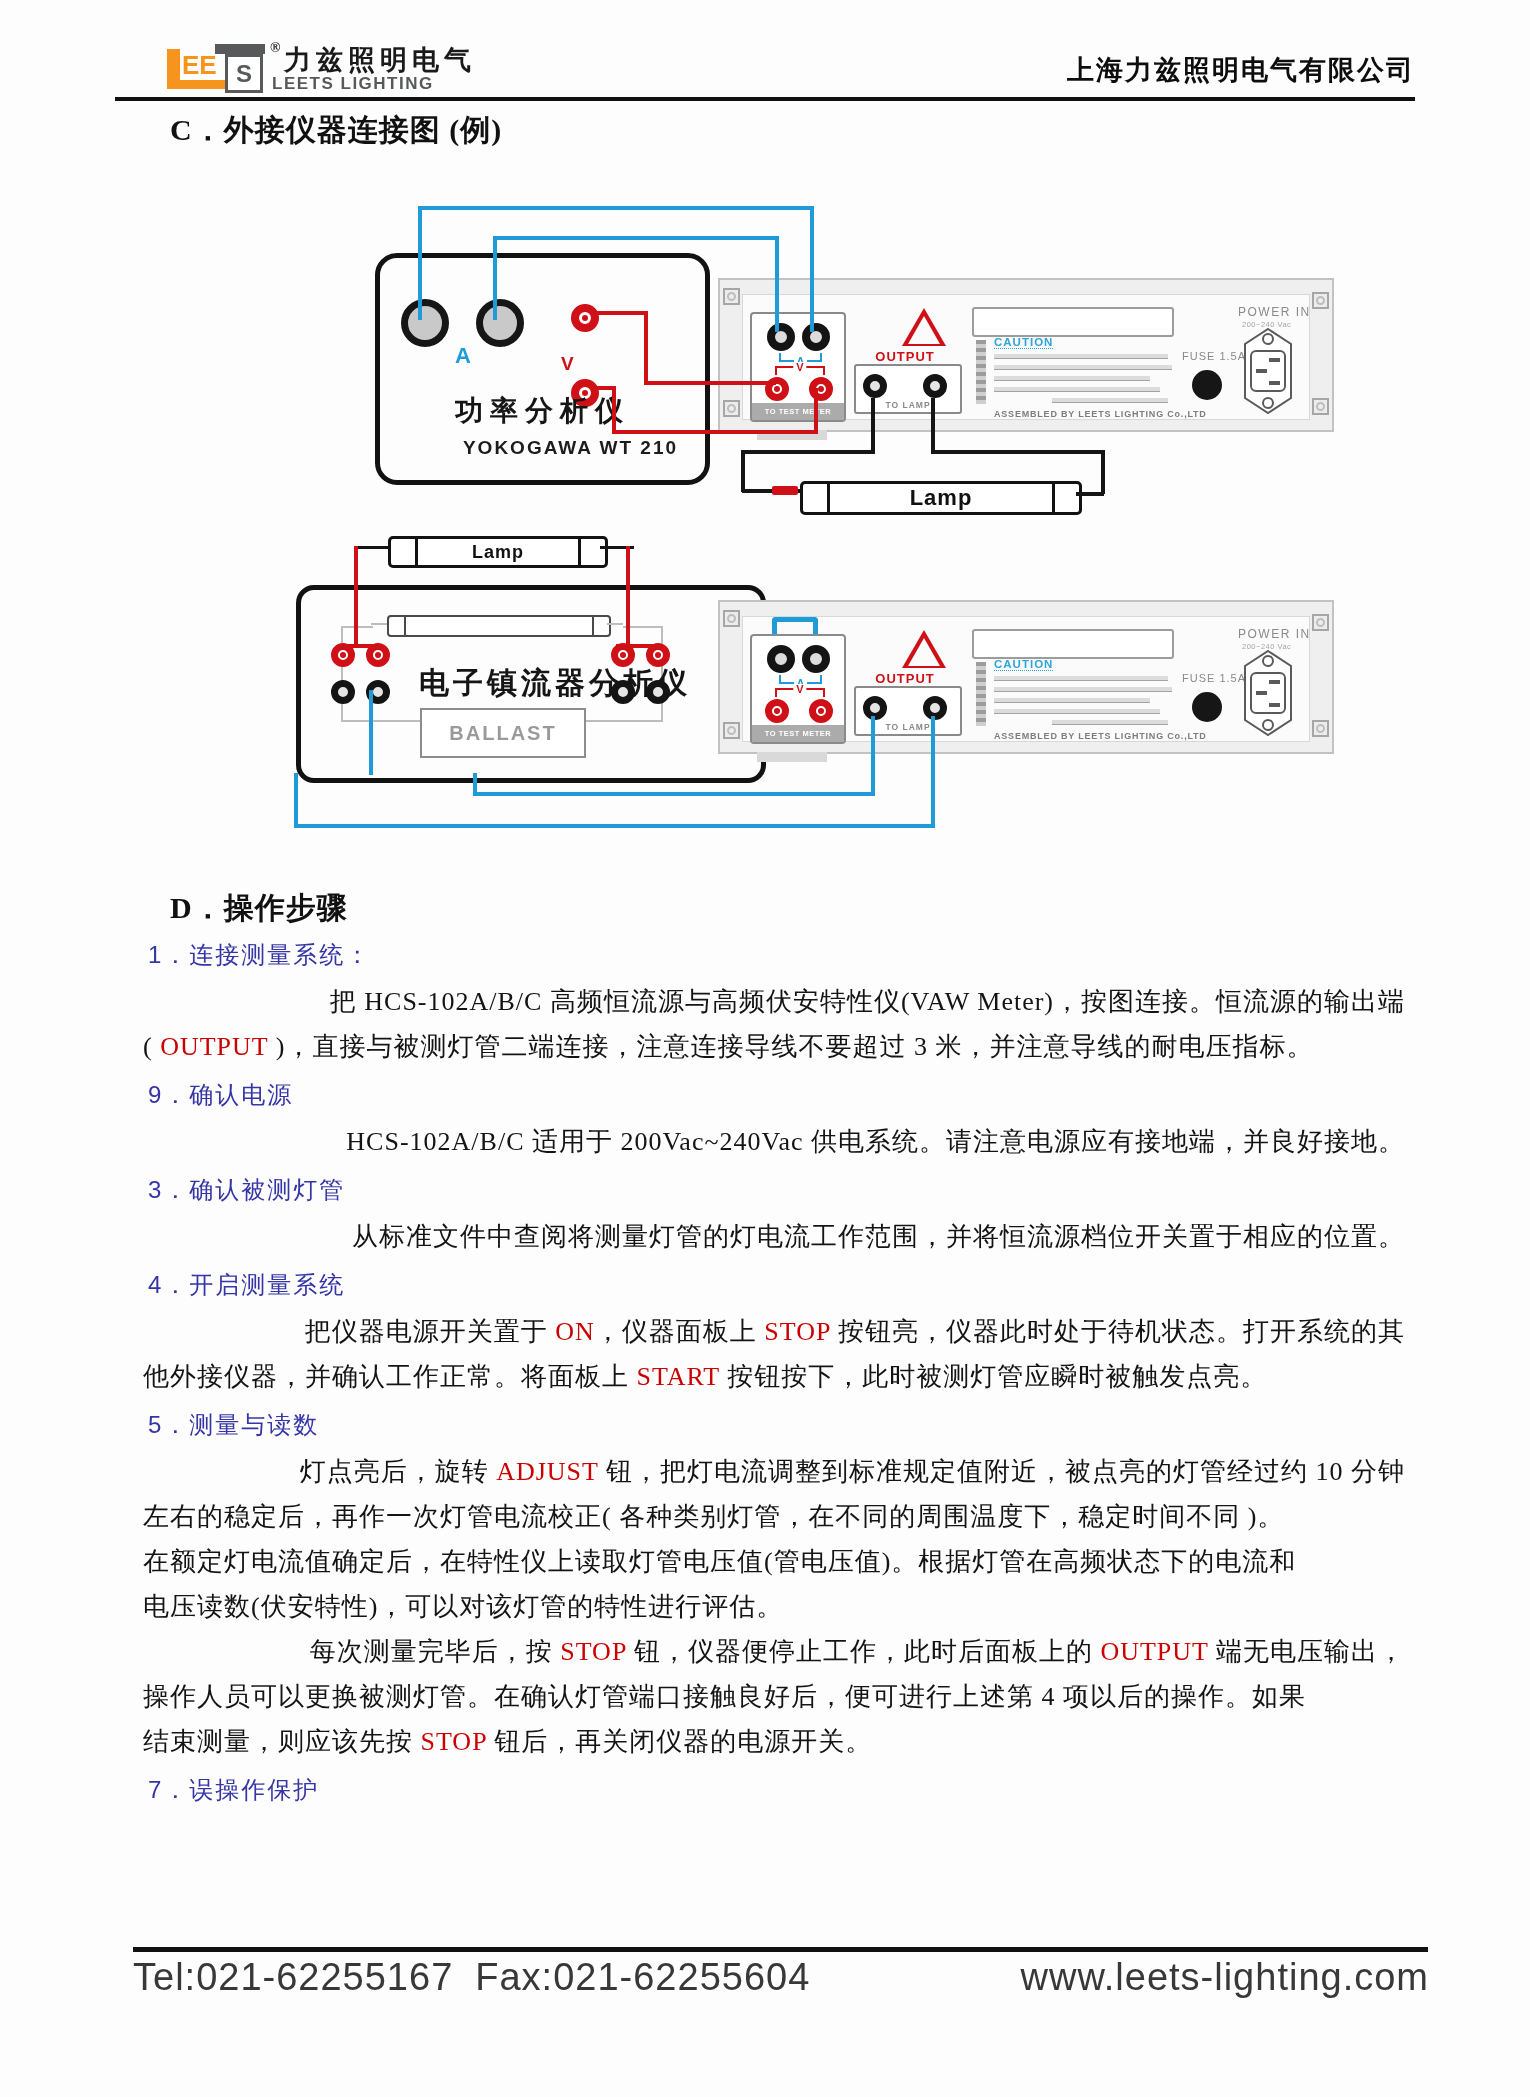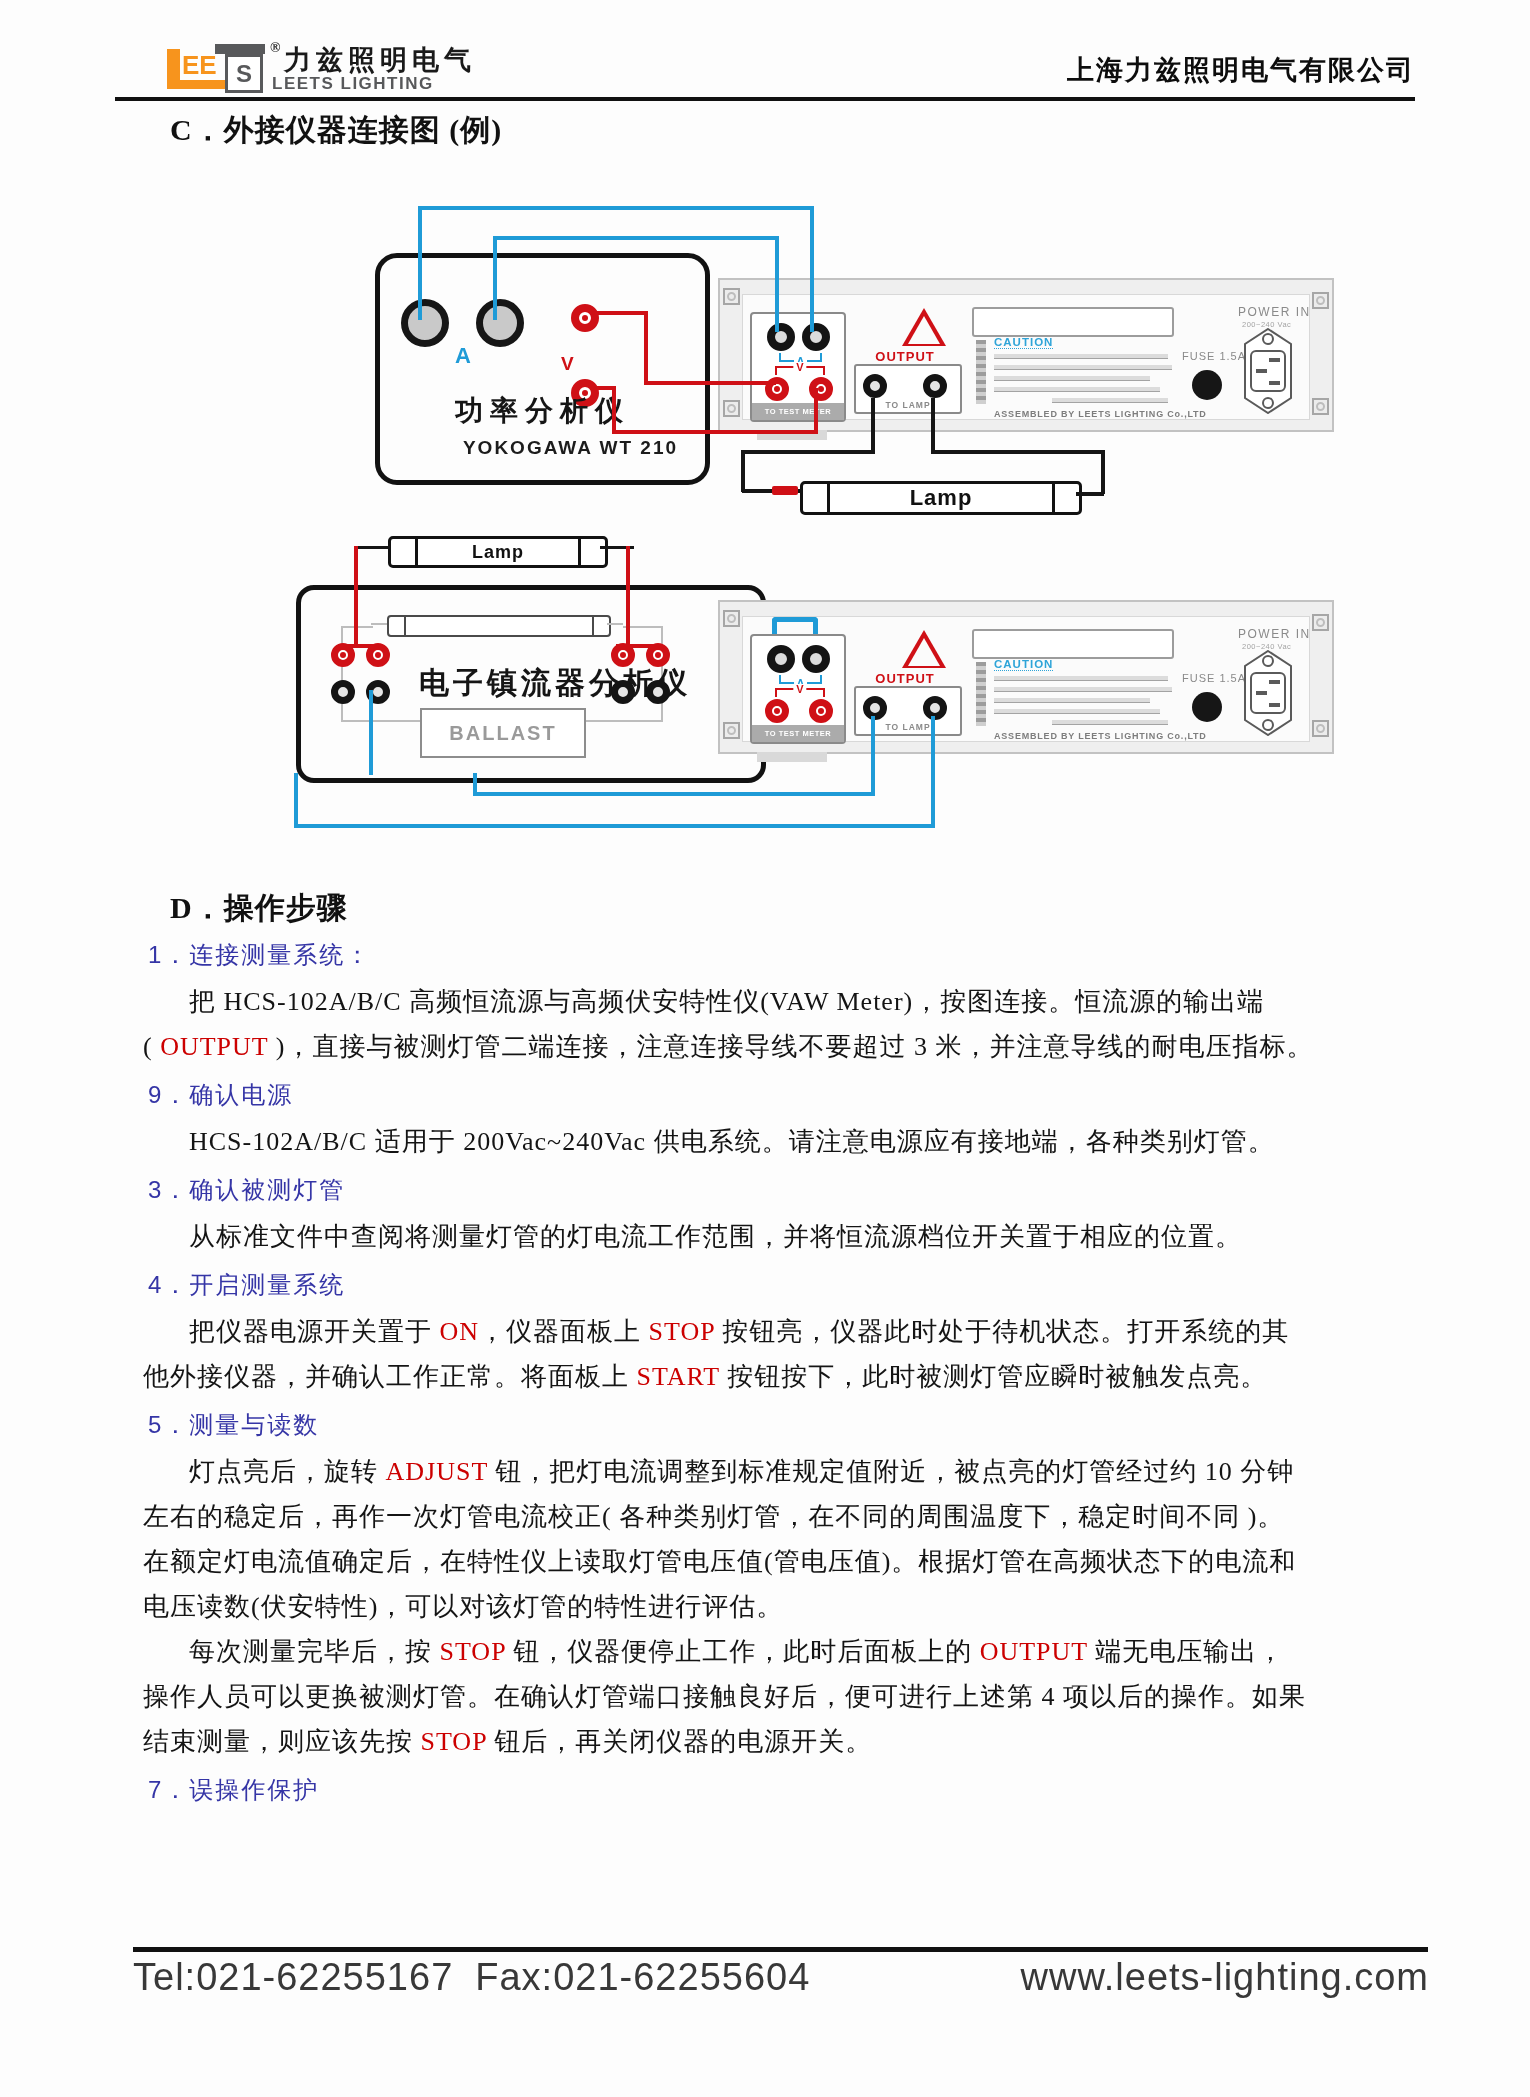--- a/index.html
+++ b/index.html
@@ -93,21 +93,21 @@
           border-right:5px solid var(--wire_blue,#1f9bd7);border-radius:4px 4px 0 0;}
   .foot{position:absolute;width:70px;height:10px;background:#d9d9d9;}
 
   
   #sectionD{position:absolute;left:0;top:888px;width:1530px;}
   .d-title{margin:0 0 0 170px;font:bold 30px "Liberation Serif",serif;color:#111;letter-spacing:1px;}
   .step{margin:0;}
   .step-head{margin:10px 0 8px 148px;font:24px "Liberation Sans",sans-serif;color:var(--heading_blue,#3535a6);letter-spacing:2px;}
   .step-body{margin-left:143px;width:1262px;font:26px "Liberation Serif",serif;color:#141414;letter-spacing:1px;}
   .t-line{line-height:45px;}
-  .step-body .t-line:first-child{text-indent:46px;}
+  .step-body .t-line:first-child{text-indent:46px;text-align:right;}
   .c-red{color:var(--accent_red,#c00);}
 
   
   .footer-row{position:absolute;left:133px;top:1956px;width:1296px;display:flex;align-items:baseline;
               font:38px "Liberation Sans",sans-serif;color:#383838;letter-spacing:1px;}
   .footer-row .gap{flex:1;}
   .footer-tf{display:flex;gap:22px;}
 </style>
 </head>
 <body>
@@ -327,21 +327,21 @@
     <div class="step">
       <div class="step-head">1．连接测量系统：</div>
       <div class="step-body">
           <div class="t-line"><span>把 HCS-102A/B/C 高频恒流源与高频伏安特性仪(VAW Meter)，按图连接。恒流源的输出端</span></div>
           <div class="t-line"><span>( </span><span class="c-red">OUTPUT</span><span> )，直接与被测灯管二端连接，注意连接导线不要超过 3 米，并注意导线的耐电压指标。</span></div>
         </div>
     </div>
     <div class="step">
       <div class="step-head">9．确认电源</div>
       <div class="step-body">
-          <div class="t-line"><span>HCS-102A/B/C 适用于 200Vac~240Vac 供电系统。请注意电源应有接地端，各种类别灯管。</span></div>
+          <div class="t-line"><span>HCS-102A/B/C 适用于 200Vac~240Vac 供电系统。请注意电源应有接地端，并良好接地。</span></div>
         </div>
     </div>
     <div class="step">
       <div class="step-head">3．确认被测灯管</div>
       <div class="step-body">
           <div class="t-line"><span>从标准文件中查阅将测量灯管的灯电流工作范围，并将恒流源档位开关置于相应的位置。</span></div>
         </div>
     </div>
     <div class="step">
       <div class="step-head">4．开启测量系统</div>

